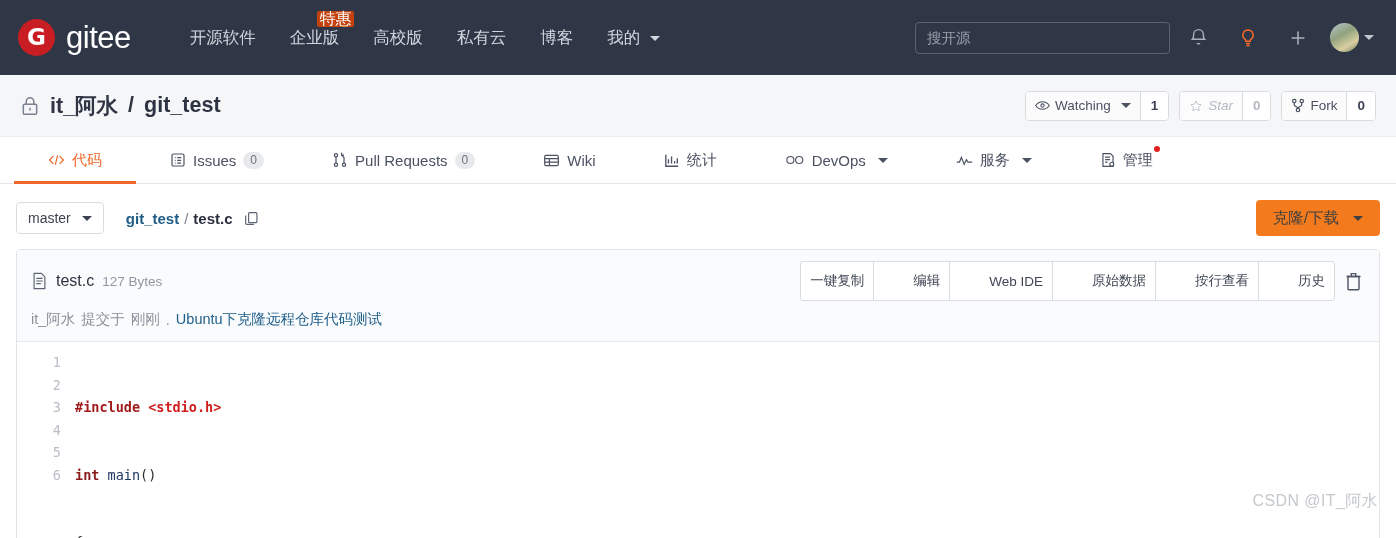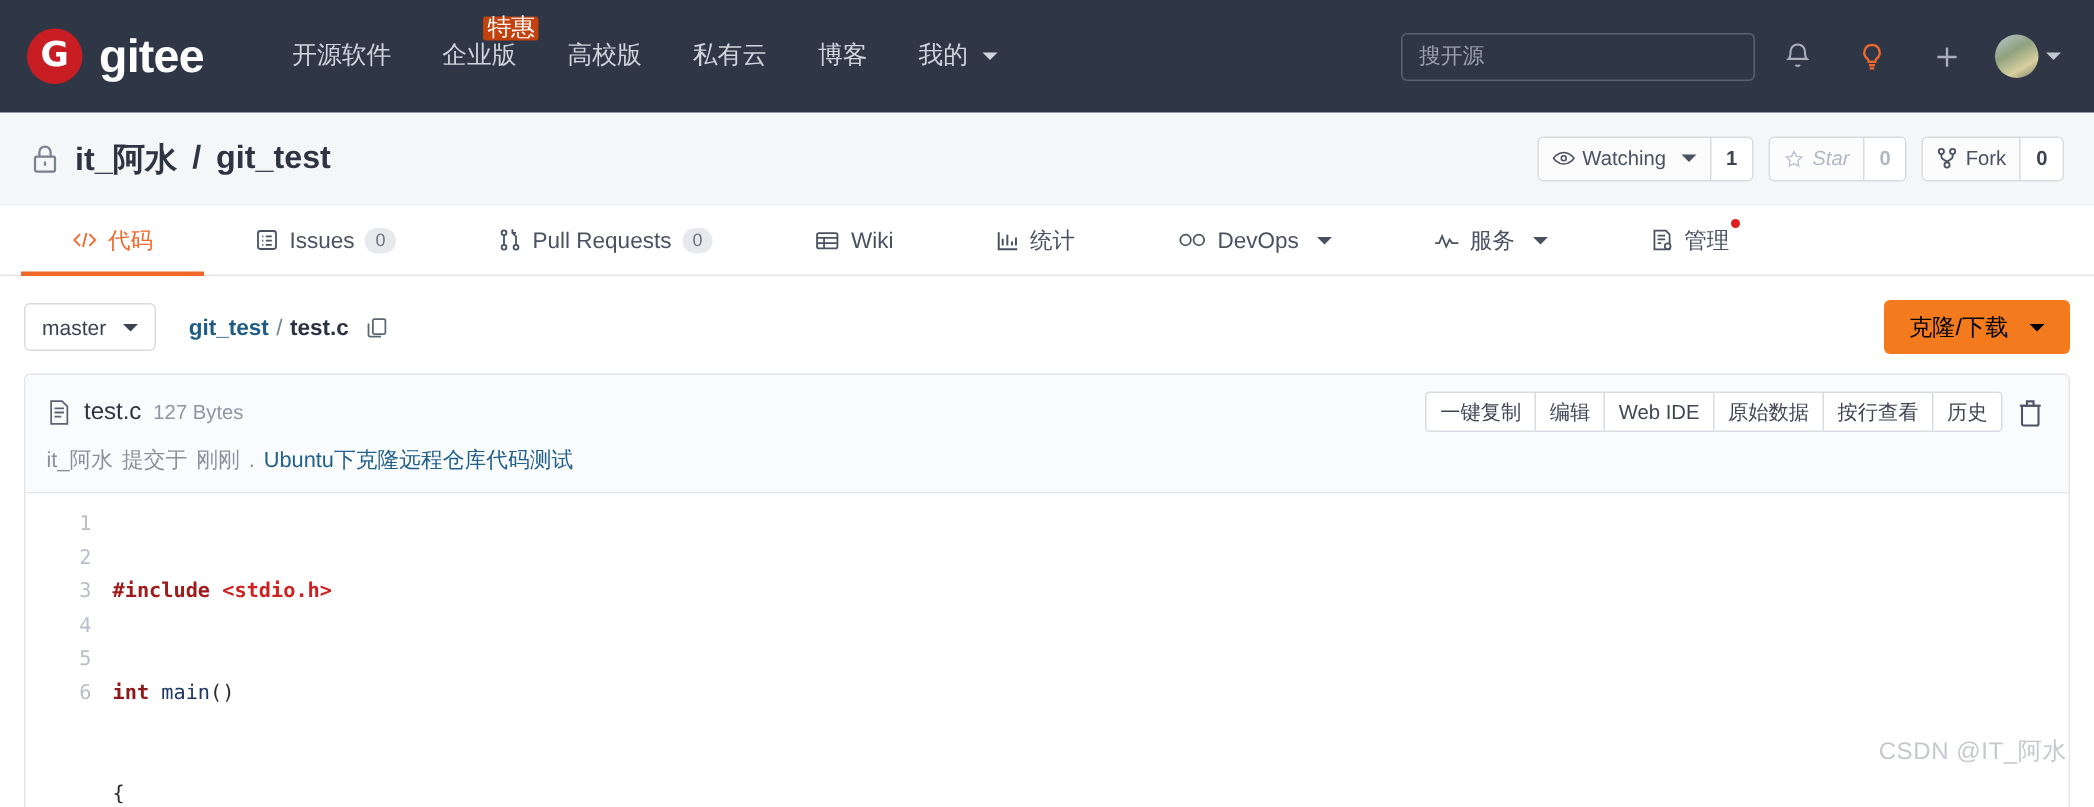--- a/index.html
+++ b/index.html
@@ -22,21 +22,21 @@
   .logo-wrap { display: flex; align-items: center; gap: 11px; margin-right: 42px; }
   .logo-mark {
     width: 37px; height: 37px; border-radius: 50%;
     background: #c71d23;
     display: flex; align-items: center; justify-content: center;
     color: #fff; font-size: 23px; font-weight: bold;
     font-family: "DejaVu Sans", sans-serif;
     line-height: 1;
   }
   .logo-text {
-    color: #ffffff; font-size: 31px; font-weight: bold;
+    color: #ffffff; font-size: 31px; font-weight: normal;
     letter-spacing: -0.5px; line-height: 1;
   }
   .nav-items { display: flex; align-items: center; gap: 0; }
   .nav-item {
     color: #d0d4dc; font-size: 16.5px; padding: 0 17px;
     position: relative; white-space: nowrap; cursor: pointer;
     line-height: 75px;
   }
   .nav-badge {
     position: absolute; top: 11px; right: 2px;
@@ -48,21 +48,21 @@
   .caret-down {
     display: inline-block; width: 0; height: 0;
     border-left: 5px solid transparent; border-right: 5px solid transparent;
     border-top: 5px solid currentColor;
     margin-left: 5px; vertical-align: middle;
   }
   .nav-right {
     margin-left: auto; display: flex; align-items: center; gap: 0;
   }
   .search-box {
-    width: 236px; height: 32px;
+    width: 255px; height: 32px;
     background: transparent;
     border: 1px solid #5a6273; border-radius: 4px;
     color: #cfd3da; font-size: 14.5px;
     padding: 0 11px;
     font-family: "Liberation Sans", sans-serif;
     outline: none;
   }
   .search-box::placeholder { color: #9aa0ab; }
   .icon-btn {
     width: 44px; height: 44px;
@@ -153,21 +153,21 @@
     margin-left: 22px; font-size: 15px; font-weight: bold;
     display: flex; align-items: center; gap: 5px;
   }
   .breadcrumb .bc-link { color: #205d86; cursor: pointer; }
   .breadcrumb .bc-sep { color: #7c838f; font-weight: normal; }
   .breadcrumb .bc-cur { color: #2b3140; }
   .copy-ic { margin-left: 6px; cursor: pointer; display:flex; align-items:center;}
   .clone-btn {
     margin-left: auto;
     height: 36px; padding: 0 17px;
-    background: #f37b1d; color: #000000;
+    background: #f37b1d; color: #404040;
     border: none; border-radius: 4px;
     font-size: 15.5px; cursor: pointer;
     display: flex; align-items: center; gap: 9px;
     font-family: "Liberation Sans", sans-serif;
   }
 
   
   .file-card {
     margin: 0 16px;
     border: 1px solid #e1e4e8; border-radius: 4px;
@@ -178,22 +178,22 @@
     background: #fafbfc;
   }
   .file-head-row1 {
     display: flex; align-items: center;
   }
   .file-name-wrap { display: flex; align-items: center; gap: 8px; }
   .file-name { font-size: 16px; color: #2d3340; }
   .file-size { font-size: 13.5px; color: #9097a3; }
   .file-btns { margin-left: auto; display: flex; align-items: center; gap: 9px; }
   .seg-group {
-    display: flex; align-items: stretch; height: 27px;
-    border: 1px solid #d8dce1; border-radius: 3px; overflow: hidden; background: #fff;
+    display: flex; align-items: stretch; height: 40px;
+    border: 1px solid #d8dce1; border-radius: 3px; overflow: hidden; background: #fff; gap: 30px;
   }
   .seg-group .sbtn {
     display: flex; align-items: center; padding: 0 9px;
     font-size: 13.5px; color: #3f4654; cursor: pointer;
     border-right: 1px solid #d8dce1; white-space: nowrap;
   }
   .seg-group .sbtn:last-child { border-right: none; }
   .trash-btn { cursor: pointer; display:flex; align-items:center; padding-right:2px;}
   .file-commit {
     font-size: 14.5px; color: #8b919c;

